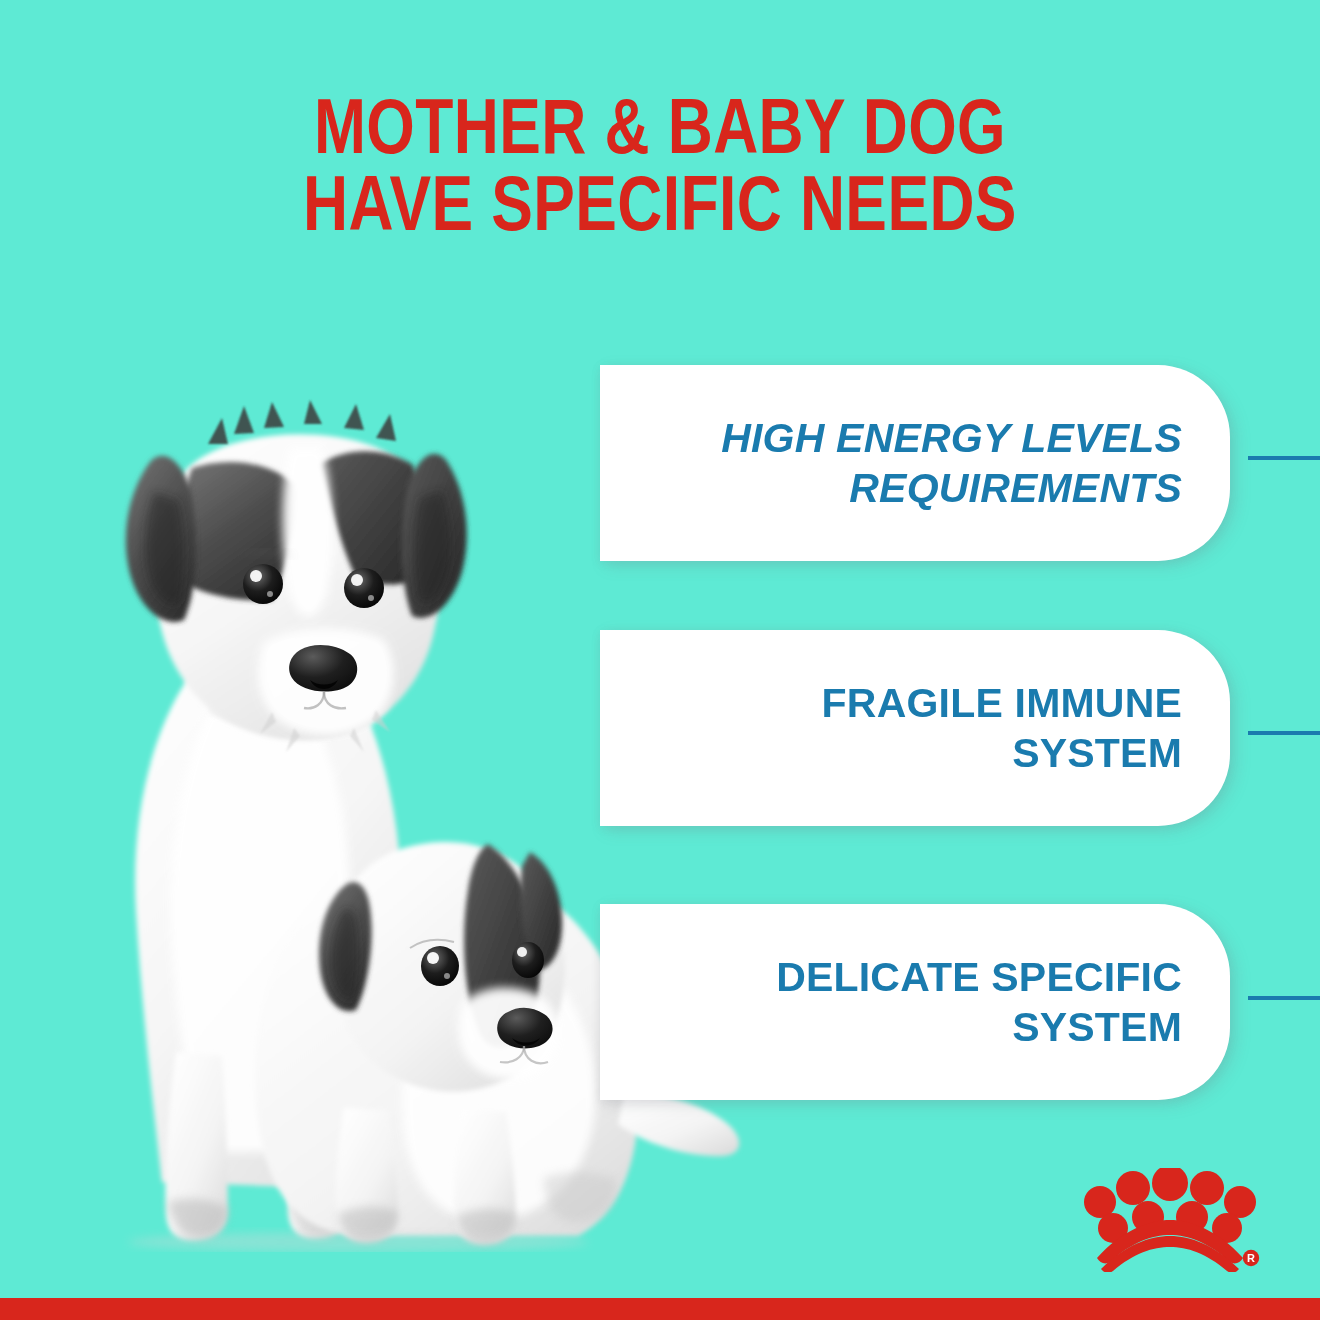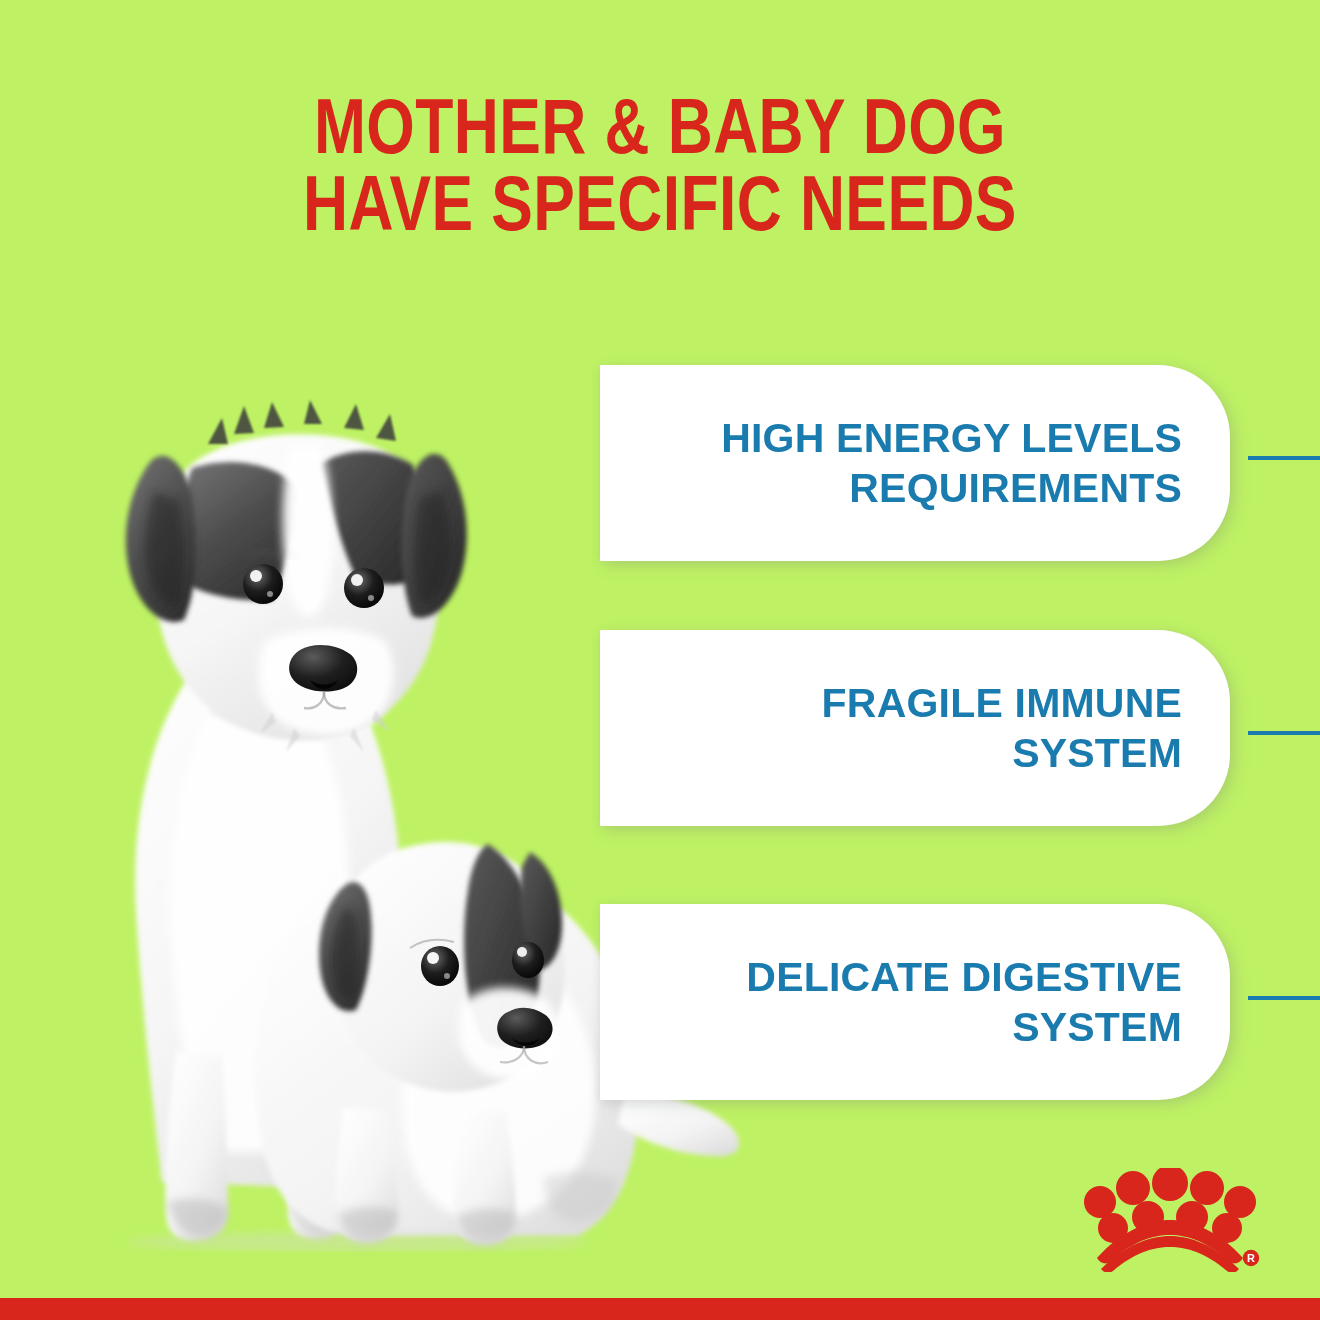--- a/index.html
+++ b/index.html
@@ -8,21 +8,21 @@
     padding: 0;
     background: #ffffff;
   }
   body {
     font-family: "Liberation Sans", sans-serif;
   }
   #page {
     position: relative;
     width: 1320px;
     height: 1320px;
-    background: #bef264;
+    background: #5eead4;
     overflow: hidden;
   }
 
   
   #headline {
     position: absolute;
     left: 0;
     top: 36px;
     width: 1320px;
     text-align: center;
@@ -75,21 +75,21 @@
     white-space: pre-line;
   }
   .connector {
     position: absolute;
     left: 1248px;
     width: 72px;
     height: 4px;
     background: #1A7BAE;
   }
 
-  #callout-1 { top: 365px; }
+  #callout-1 { top: 365px; font-style: italic; }
   #callout-2 { top: 630px; }
   #callout-3 { top: 904px; }
   #connector-1 { top: 456px; }
   #connector-2 { top: 731px; }
   #connector-3 { top: 996px; }
 
   
   #logo {
     position: absolute;
     left: 1080px;
@@ -313,21 +313,21 @@
   </div>
   <div class="connector" id="connector-1"></div>
 
   <div class="callout" id="callout-2">
     <div class="callout-text">FRAGILE IMMUNE
 SYSTEM</div>
   </div>
   <div class="connector" id="connector-2"></div>
 
   <div class="callout" id="callout-3">
-    <div class="callout-text">DELICATE DIGESTIVE
+    <div class="callout-text">DELICATE SPECIFIC
 SYSTEM</div>
   </div>
   <div class="connector" id="connector-3"></div>
 
   <div id="logo">
     <svg viewBox="0 0 180 104" xmlns="http://www.w3.org/2000/svg">
       <g fill="#D8261C">
 
         <circle cx="53" cy="20" r="17"></circle>
         <circle cx="90" cy="15" r="18"></circle>

